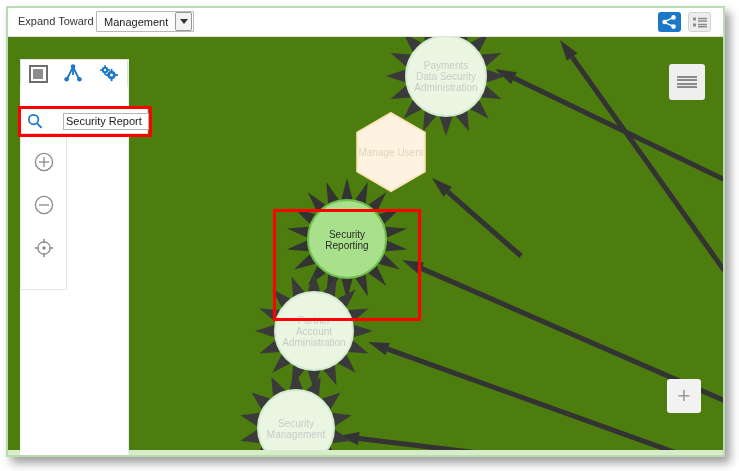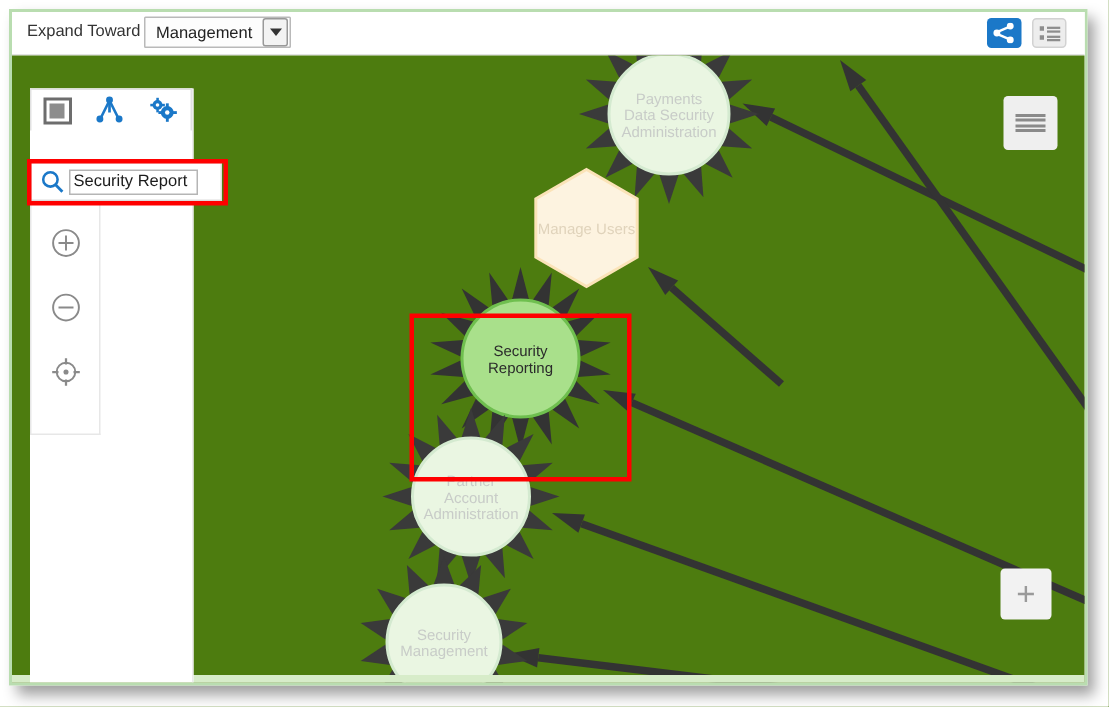--- a/index.html
+++ b/index.html
@@ -77,21 +77,21 @@
   }
   #select-tool-box i{display:block;width:10px;height:10px;background:#8d8d8d;}
 
   #search-panel{
     position:absolute;left:12px;top:71px;width:128px;height:26px;
     background:#fff;border:1px solid #dcdcdc;box-sizing:border-box;
     display:flex;align-items:center;z-index:7;
   }
   #search-input{
     width:86px;height:17px;border:1px solid #b5b5b5;background:#fff;
-    font-size:11px;color:#1b1b1b;padding:0 2px;margin-left:3px;
+    font-size:11px;color:#1b1b1b;padding:0 2px;margin-left:20px;
     box-sizing:border-box;font-family:"Liberation Sans",sans-serif;outline:none;
   }
   #search-highlight{
     position:absolute;left:10px;top:69px;width:134px;height:31px;
     border:3px solid #ff0000;box-sizing:border-box;z-index:9;pointer-events:none;
   }
 
   #zoom-panel{
     position:absolute;left:12px;top:97px;width:47px;height:156px;
     background:#fff;border:1px solid #e7e7e7;border-top:none;

